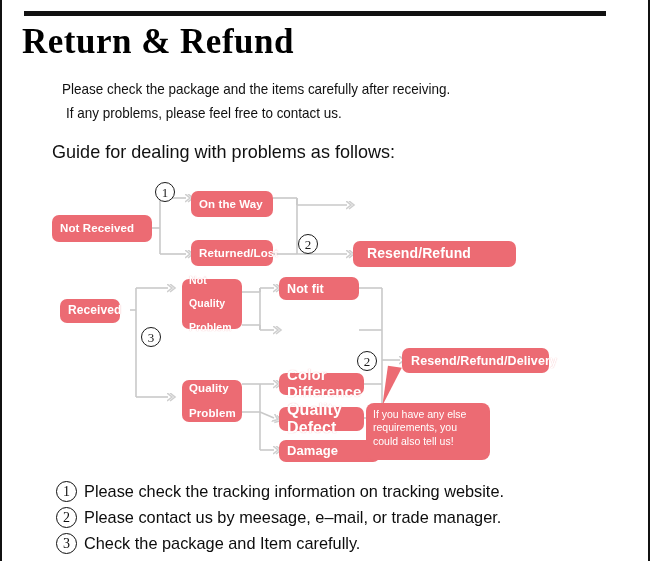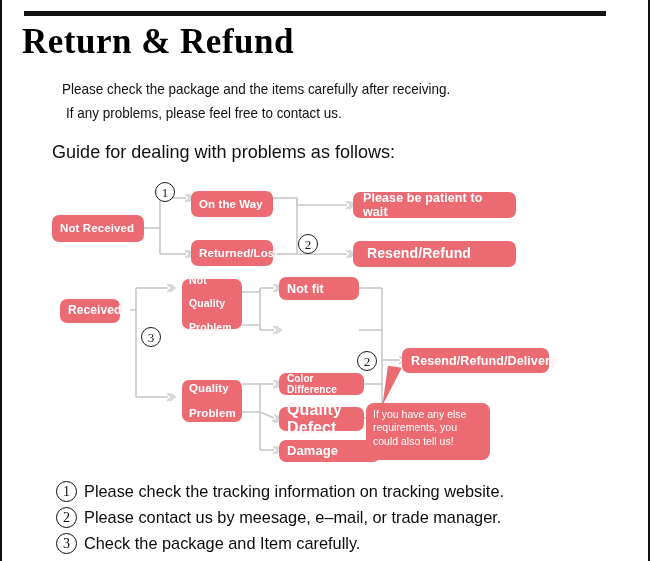--- a/index.html
+++ b/index.html
@@ -240,35 +240,32 @@
         <path d="M357,288 L380,288"></path>
         <path d="M357,330 L380,330"></path>
         <path d="M362,384 L380,384"></path>
         <path d="M362,418 L380,418"></path>
         <path d="M362,450 L380,450"></path>
         <path d="M380,288 L380,450"></path>
         <path d="M380,360 L398,360" marker-end="url(#arrw)"></path>
       </g>
     </svg>
 
-    <div class="node center" style="left:50px; top:215px; width:92px; height:27px; font-size:11.5px;">
+    <div class="node center" style="left:50px; top:215px; width:100px; height:27px; font-size:11.5px;">
       <span>Not Received</span>
     </div>
 
     <div class="node center" style="left:189px; top:191px; width:82px; height:26px; font-size:11.5px;">
       <span>On the Way</span>
     </div>
 
     <div class="node center" style="left:189px; top:240px; width:82px; height:26px; font-size:11.5px;">
       <span>Returned/Lost</span>
     </div>
 
-    <div class="node" style="left:351px; top:192px; width:163px; height:26px; font-size:12.5px; padding-left:10px;">
-      <span>Please be patient to wait</span>
-    </div>
 
     <div class="node" style="left:351px; top:241px; width:163px; height:26px; font-size:14px; padding-left:14px;">
       <span>Resend/Refund</span>
     </div>
 
     <div class="node center" style="left:58px; top:299px; width:60px; height:24px; font-size:12px;">
       <span>Received</span>
     </div>
 
     <div class="node multi" style="left:180px; top:279px; width:60px; height:50px; font-size:10.5px; padding-left:7px;">
@@ -284,21 +281,21 @@
         <span>Quality</span><br>
         <span>Problem</span>
       </span>
     </div>
 
     <div class="node center" style="left:277px; top:277px; width:80px; height:23px; font-size:12.5px;">
       <span>Not fit</span>
     </div>
 
 
-    <div class="node center" style="left:277px; top:373px; width:85px; height:22px; font-size:10px;">
+    <div class="node center" style="left:277px; top:373px; width:85px; height:22px; font-size:15px;">
       <span>Color Difference</span>
     </div>
 
     <div class="node center" style="left:277px; top:407px; width:85px; height:24px; font-size:16px;">
       <span>Quality Defect</span>
     </div>
 
     <div class="node center" style="left:277px; top:440px; width:101px; height:22px; font-size:13px;">
       <span>Damage</span>
     </div>

